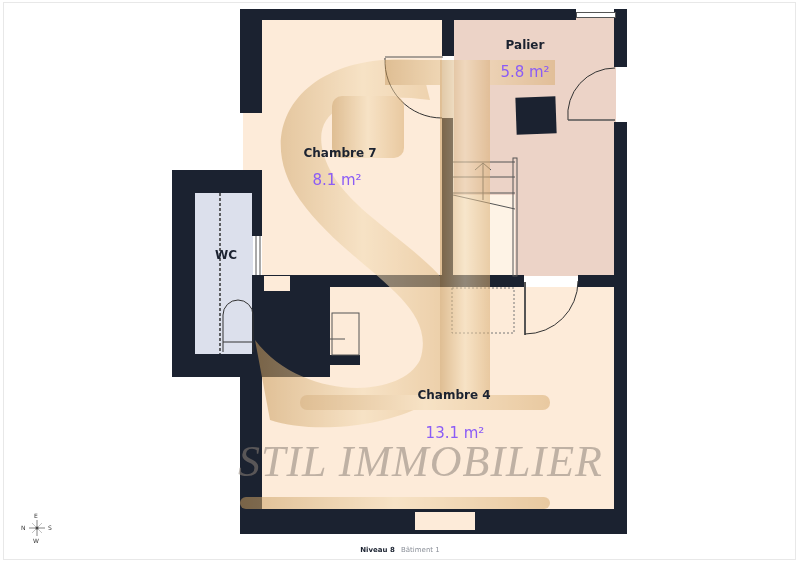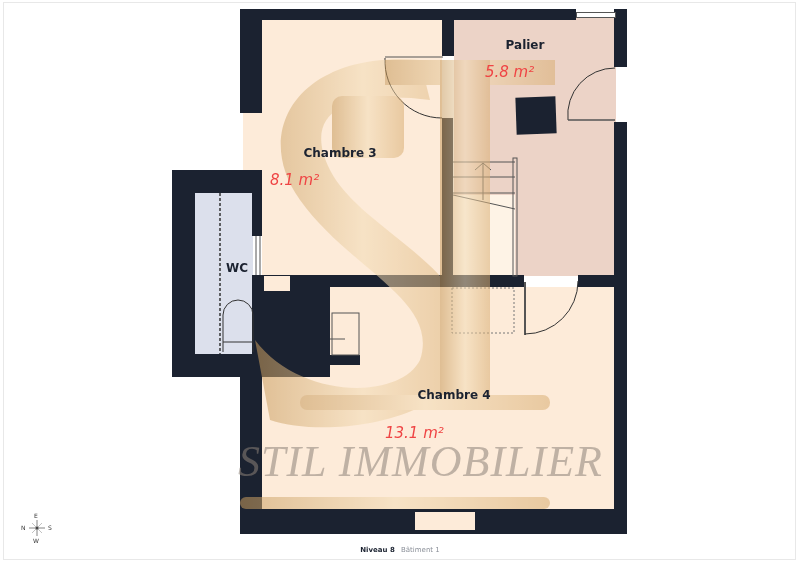--- a/index.html
+++ b/index.html
@@ -1,21 +1,21 @@
 <!DOCTYPE html>
 <html><head>
 <meta charset="utf-8">
 <style>
   html, body { margin: 0; padding: 0; background: #ffffff; }
   body { width: 800px; height: 565px; position: relative; overflow: hidden; font-family: "DejaVu Sans", sans-serif; }
   .frame { position: absolute; left: 3px; top: 2px; width: 793px; height: 558px; border: 1px solid #e8e8e8; box-sizing: border-box; }
   .abs { position: absolute; }
   .wall { position: absolute; background: #1b2230; }
   .room-label { position: absolute; text-align: center; color: #1b2230; font-weight: bold; font-size: 12px; white-space: nowrap; }
-  .room-area { position: absolute; color: #ef4444; font-size: 15px; white-space: nowrap; font-style: italic; }
+  .room-area { position: absolute; text-align: center; color: #8b5cf6; font-size: 15px; white-space: nowrap; }
   .footer { position: absolute; left: 0; width: 800px; top: 546px; text-align: center; font-size: 7px; }
   .footer .lvl { font-weight: bold; color: #1b2230; }
   .footer .bld { color: #8a8f98; margin-left: 4px; }
   .compass { position: absolute; left: 20px; top: 512px; width: 34px; height: 36px; font-size: 6px; color: #333; }
   .compass span { position: absolute; }
   .watermark-text { position: absolute; left: 238px; top: 436px; font-family: "Liberation Serif", serif; font-style: italic; font-size: 44px; color: rgba(140,130,120,0.55); letter-spacing: 1px; white-space: nowrap; }
 </style>
 </head>
 <body>
 
@@ -103,24 +103,24 @@
     <rect x="440" y="60" width="50" height="350" fill="url(#g1)"></rect>
     <rect x="300" y="395" width="250" height="15" fill="url(#g1)" rx="7"></rect>
     <rect x="240" y="497" width="310" height="12" fill="url(#g1)" rx="6"></rect>
     <rect x="332" y="96" width="72" height="62" fill="url(#g1)" rx="10"></rect>
   </svg>
   <div class="watermark-text">STIL IMMOBILIER</div>
 
   <div class="room-label" style="left:485px;top:38px;width:80px;">Palier</div>
   <div class="room-area" style="left:485px;top:63px;width:80px;">5.8 m²</div>
 
-  <div class="room-label" style="left:280px;top:146px;width:120px;">Chambre 3</div>
-  <div class="room-area" style="left:270px;top:171px;width:120px;">8.1 m²</div>
+  <div class="room-label" style="left:280px;top:146px;width:120px;">Chambre 7</div>
+  <div class="room-area" style="left:277px;top:171px;width:120px;">8.1 m²</div>
 
-  <div class="room-label" style="left:195px;top:261px;width:62px;margin-left:11px;">WC</div>
+  <div class="room-label" style="left:195px;top:248px;width:62px;">WC</div>
 
   <div class="room-label" style="left:384px;top:388px;width:140px;">Chambre 4</div>
   <div class="room-area" style="left:385px;top:424px;width:140px;">13.1 m²</div>
 </div>
 
 <div class="compass">
   <span style="left:14px;top:0px;">E</span>
   <span style="left:1px;top:12px;">N</span>
   <span style="left:28px;top:12px;">S</span>
   <span style="left:13px;top:25px;">W</span>

